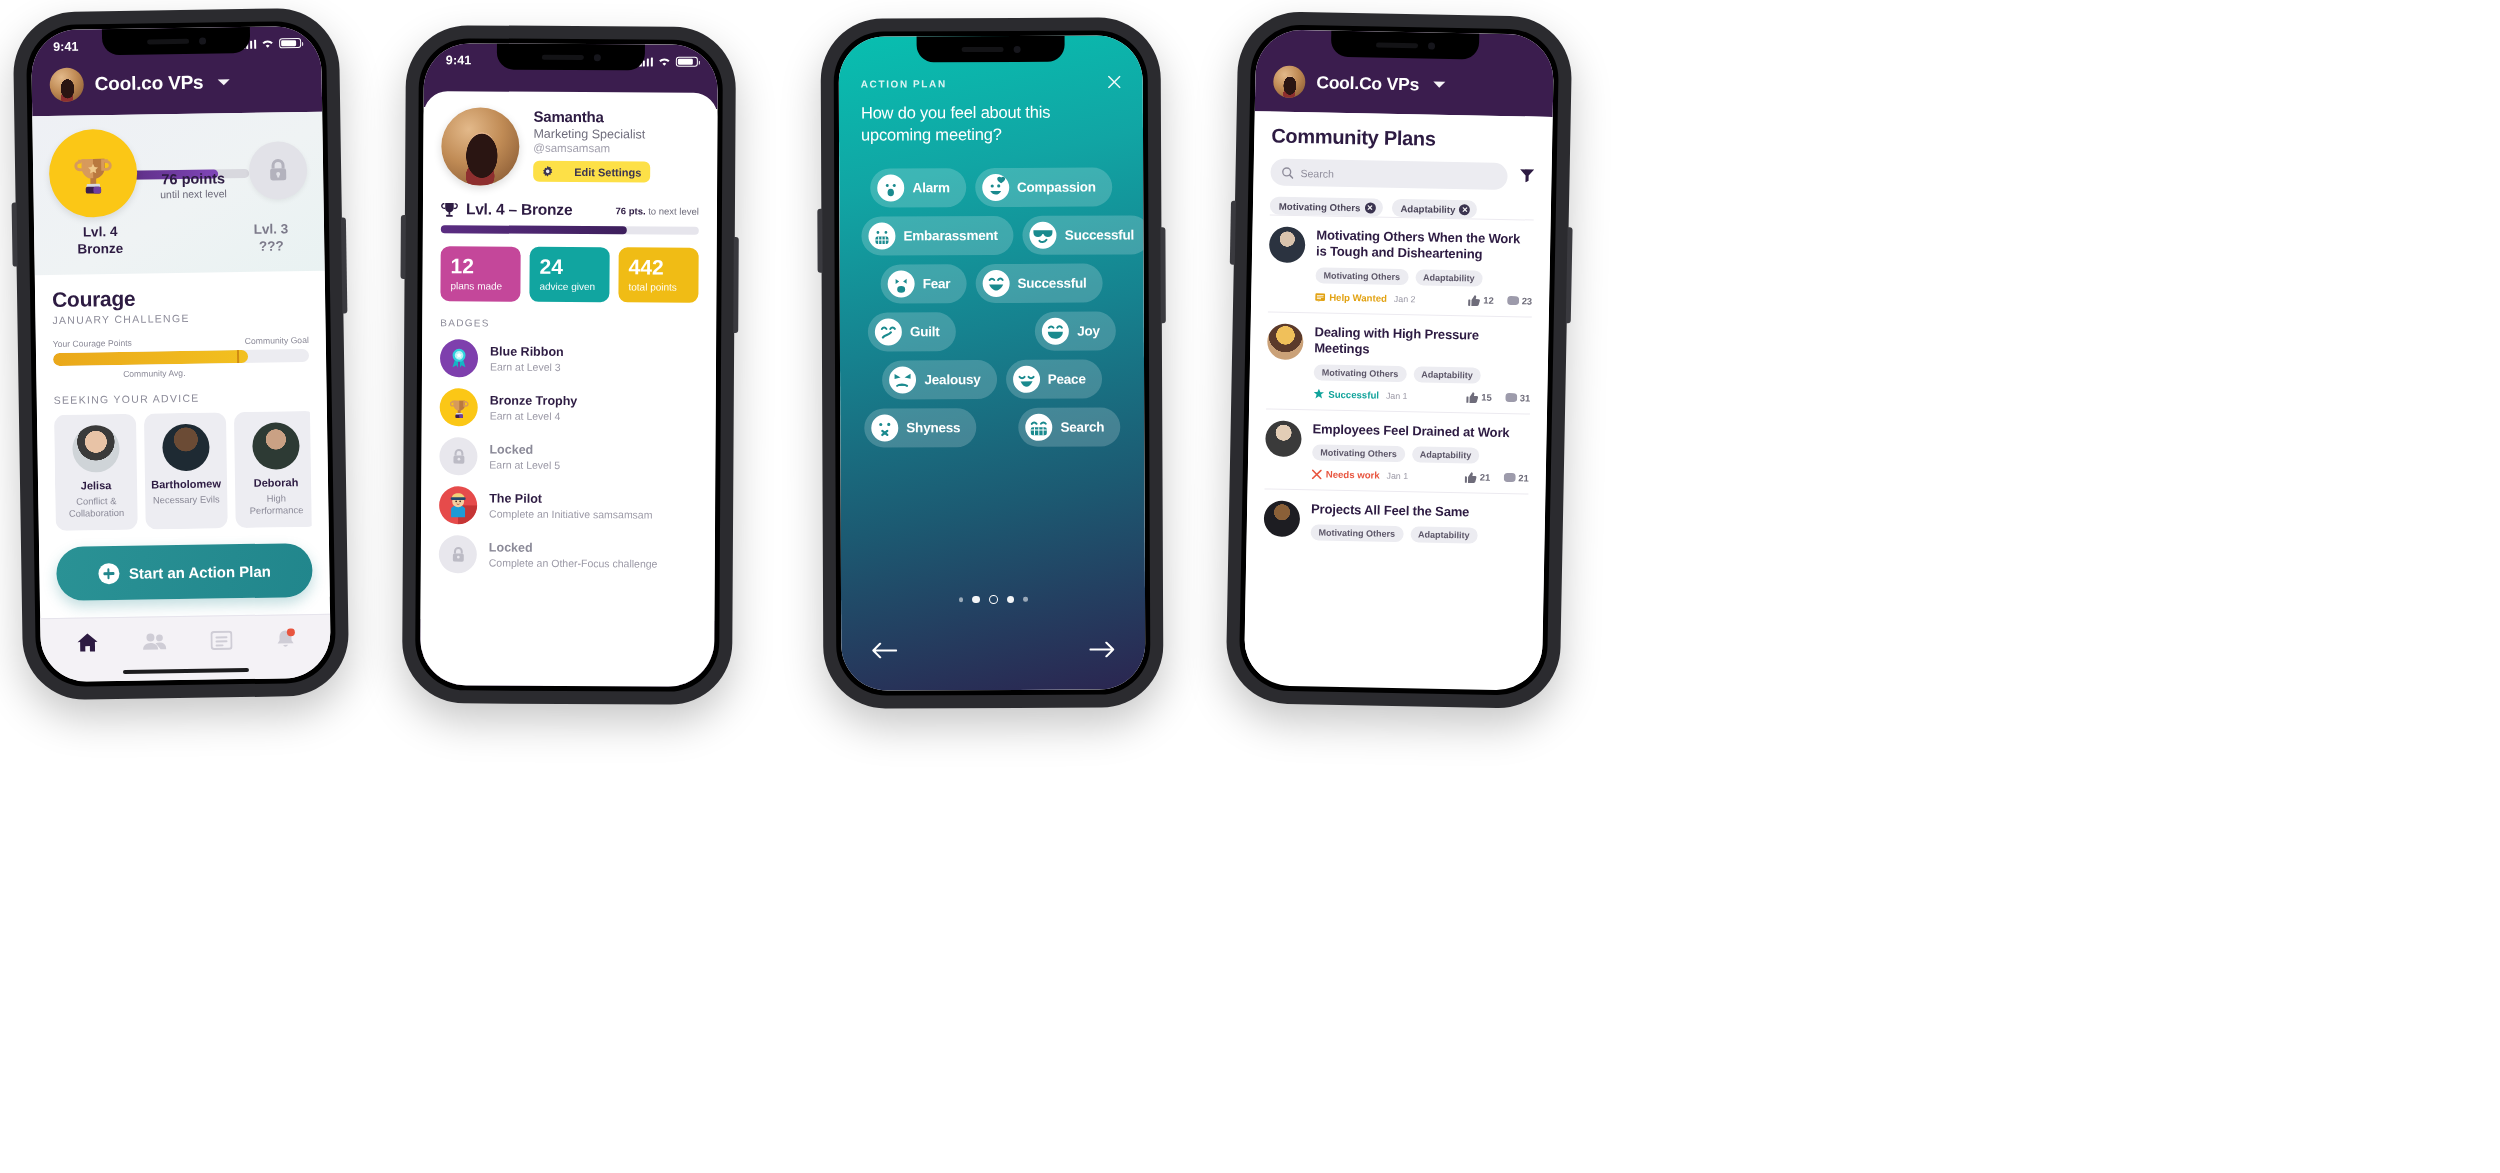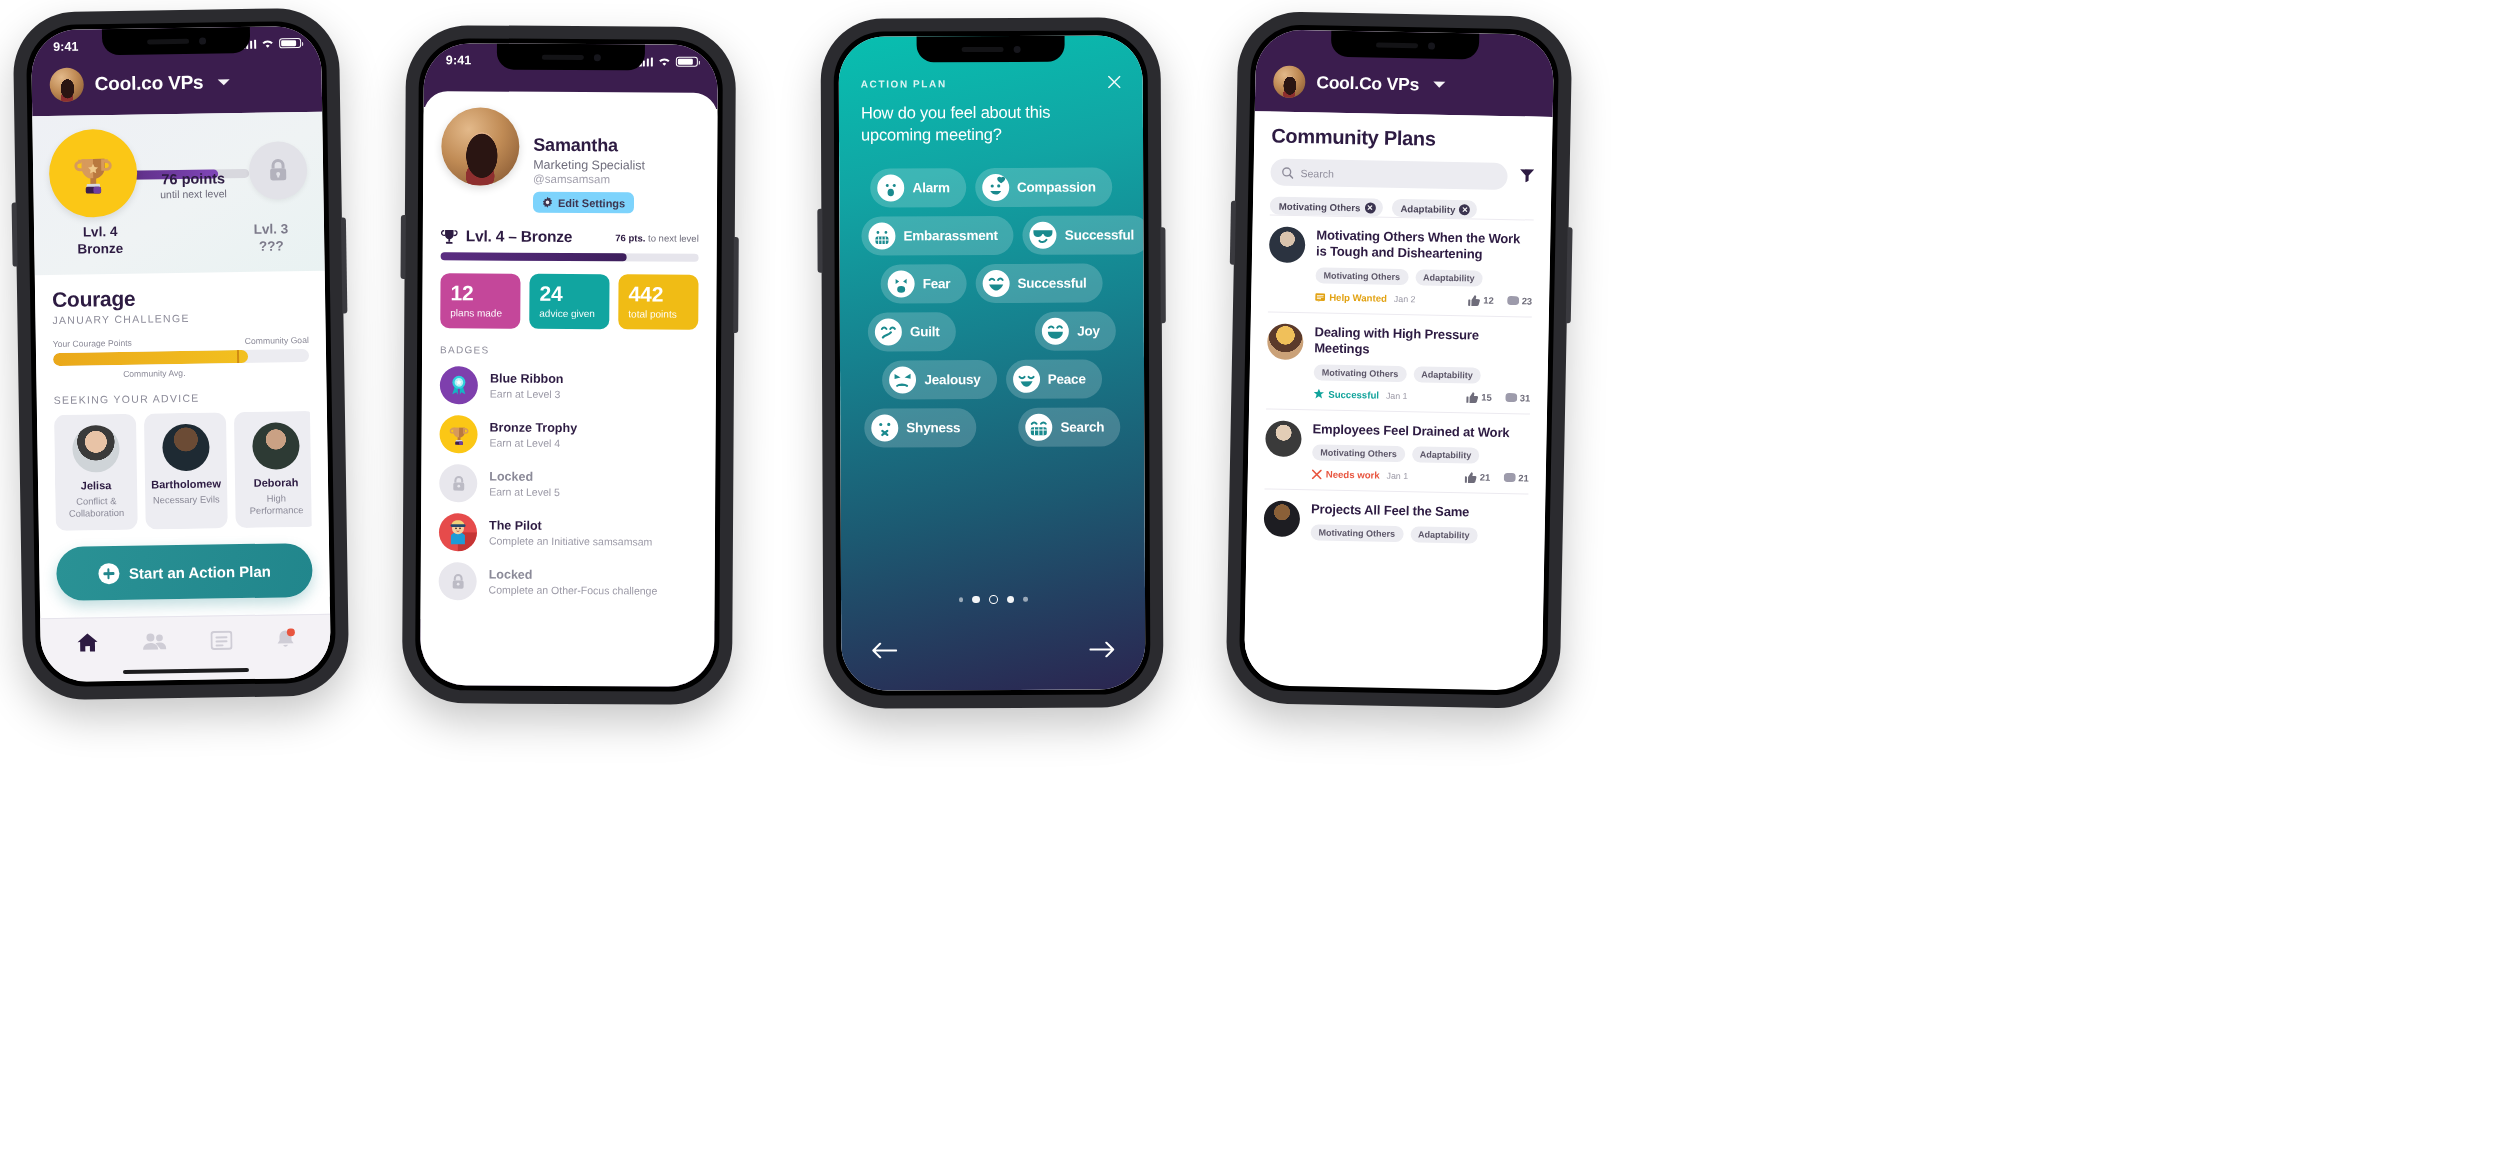--- a/index.html
+++ b/index.html
@@ -171,26 +171,26 @@
   
   #phone2 { left: 404px; top: 26px; width: 330px; height: 678px; transform: rotate(0.35deg); }
   .p2-top { background:#3b1d4e; height: 64px; }
   .p2-card {
     background:#fff; border-radius: 24px 24px 0 0; margin-top:-16px;
     position:relative; z-index:5; padding: 16px 18px 0 18px; height: calc(100% - 48px);
   }
   .p2-prof { display:flex; gap:14px; }
   .p2-av { width:78px;height:78px;border-radius:50%;flex:none;overflow:hidden;position:relative;
            box-shadow:0 3px 8px rgba(0,0,0,.14); }
-  .p2-name { font-size:18px; font-weight:bold; color:#2d1b42; letter-spacing:-.2px;margin-top:27px; }
+  .p2-name { font-size:15px; font-weight:bold; color:#2d1b42; letter-spacing:-.2px; }
   .p2-role { font-size:12.5px; color:#6f6d7c; margin-top:2px; }
   .p2-handle { font-size:11.5px; color:#a2a0ad; margin-top:1px; }
   .edit-btn {
-    margin-top:7px; display:inline-flex; align-items:center; gap:5px;
-    background:#7dd3fc; border-radius:6px; padding:4.5px 9px;
+    margin-top:7px; display:inline-flex; align-items:center; gap:21px;
+    background:#fde047; border-radius:6px; padding:4.5px 9px;
     font-size:11px; font-weight:bold; color:#3c3550;
   }
   .p2-lvlrow { display:flex; align-items:center; gap:8px; margin-top:15px; }
   .p2-lvltxt { font-size:15.5px; font-weight:bold; color:#2d1b42; flex:1; letter-spacing:-.2px;}
   .p2-ptstxt { font-size:9.5px; color:#6f6d7c; }
   .p2-ptstxt b { color:#2d1b42; }
   .p2-track { margin-top:7px; height:8px; border-radius:5px; background:#e6e5ec; }
   .p2-fill { height:100%; width:72%; background:linear-gradient(90deg,#5b2d82,#3d1f5c); border-radius:5px; }
   .p2-stats { display:flex; gap:9px; margin-top:13px; }
   .stat { flex:1; border-radius:9px; padding:9px 10px 10px 10px; color:#fff; }

